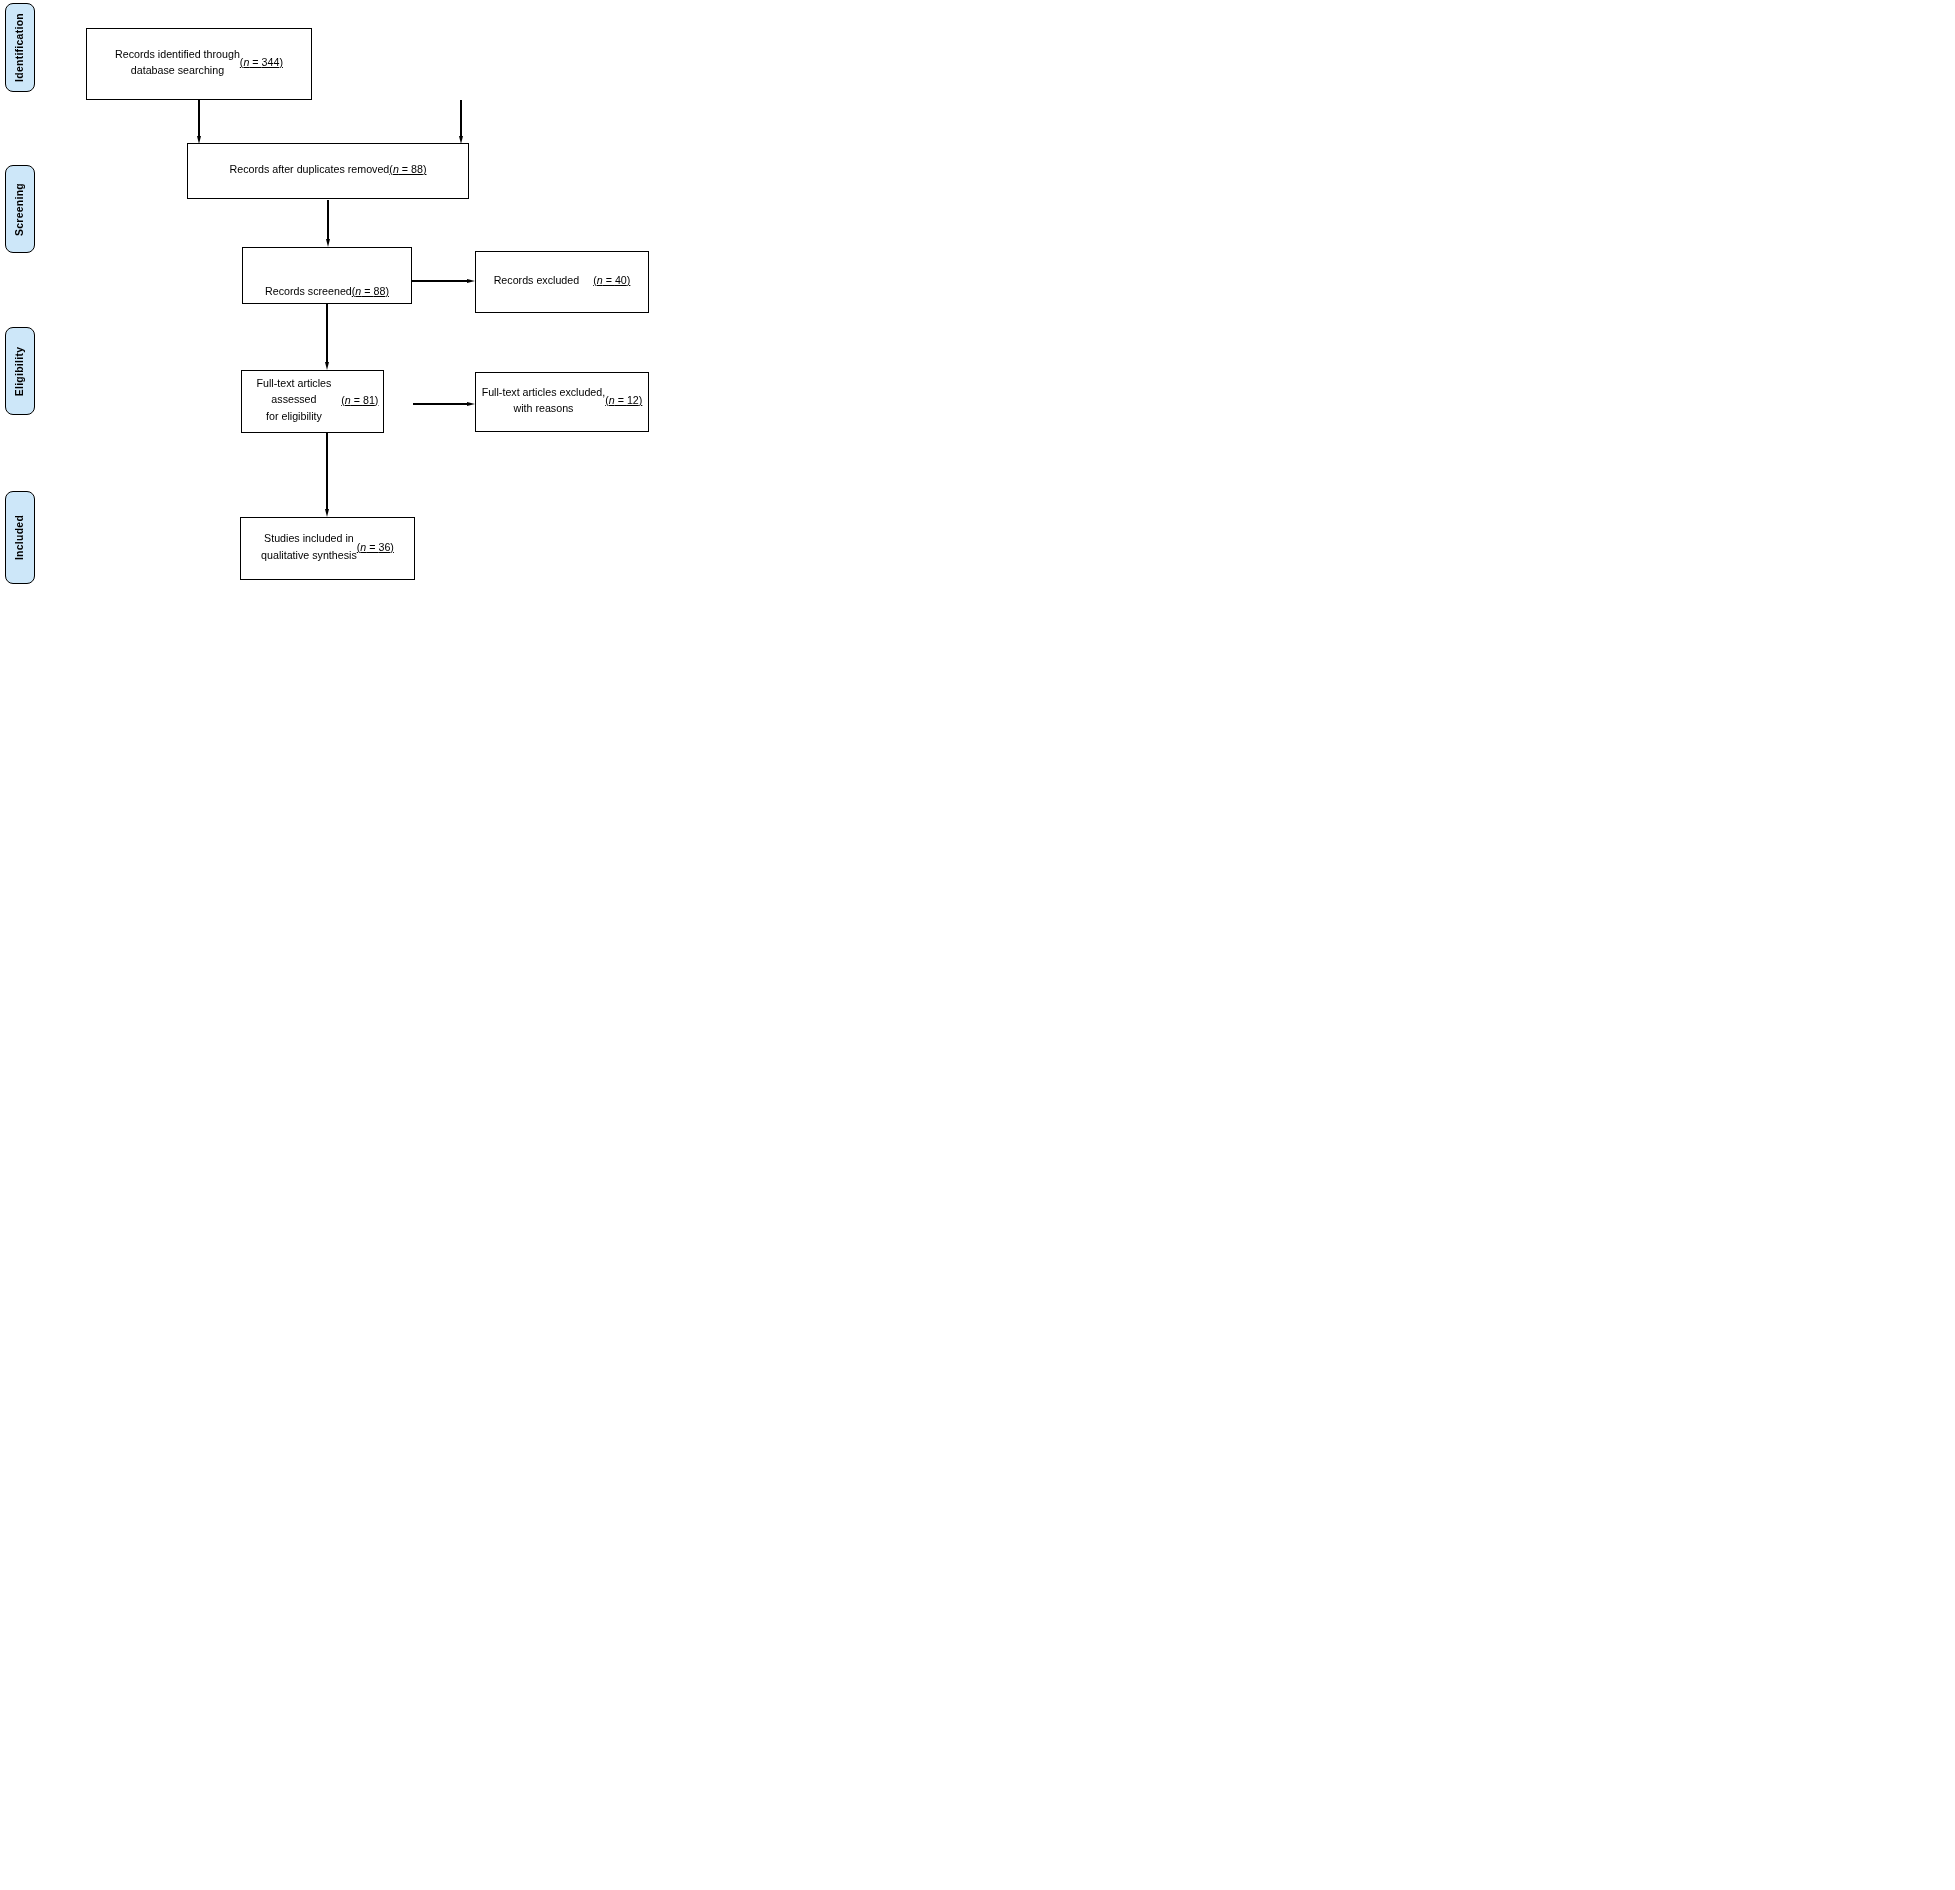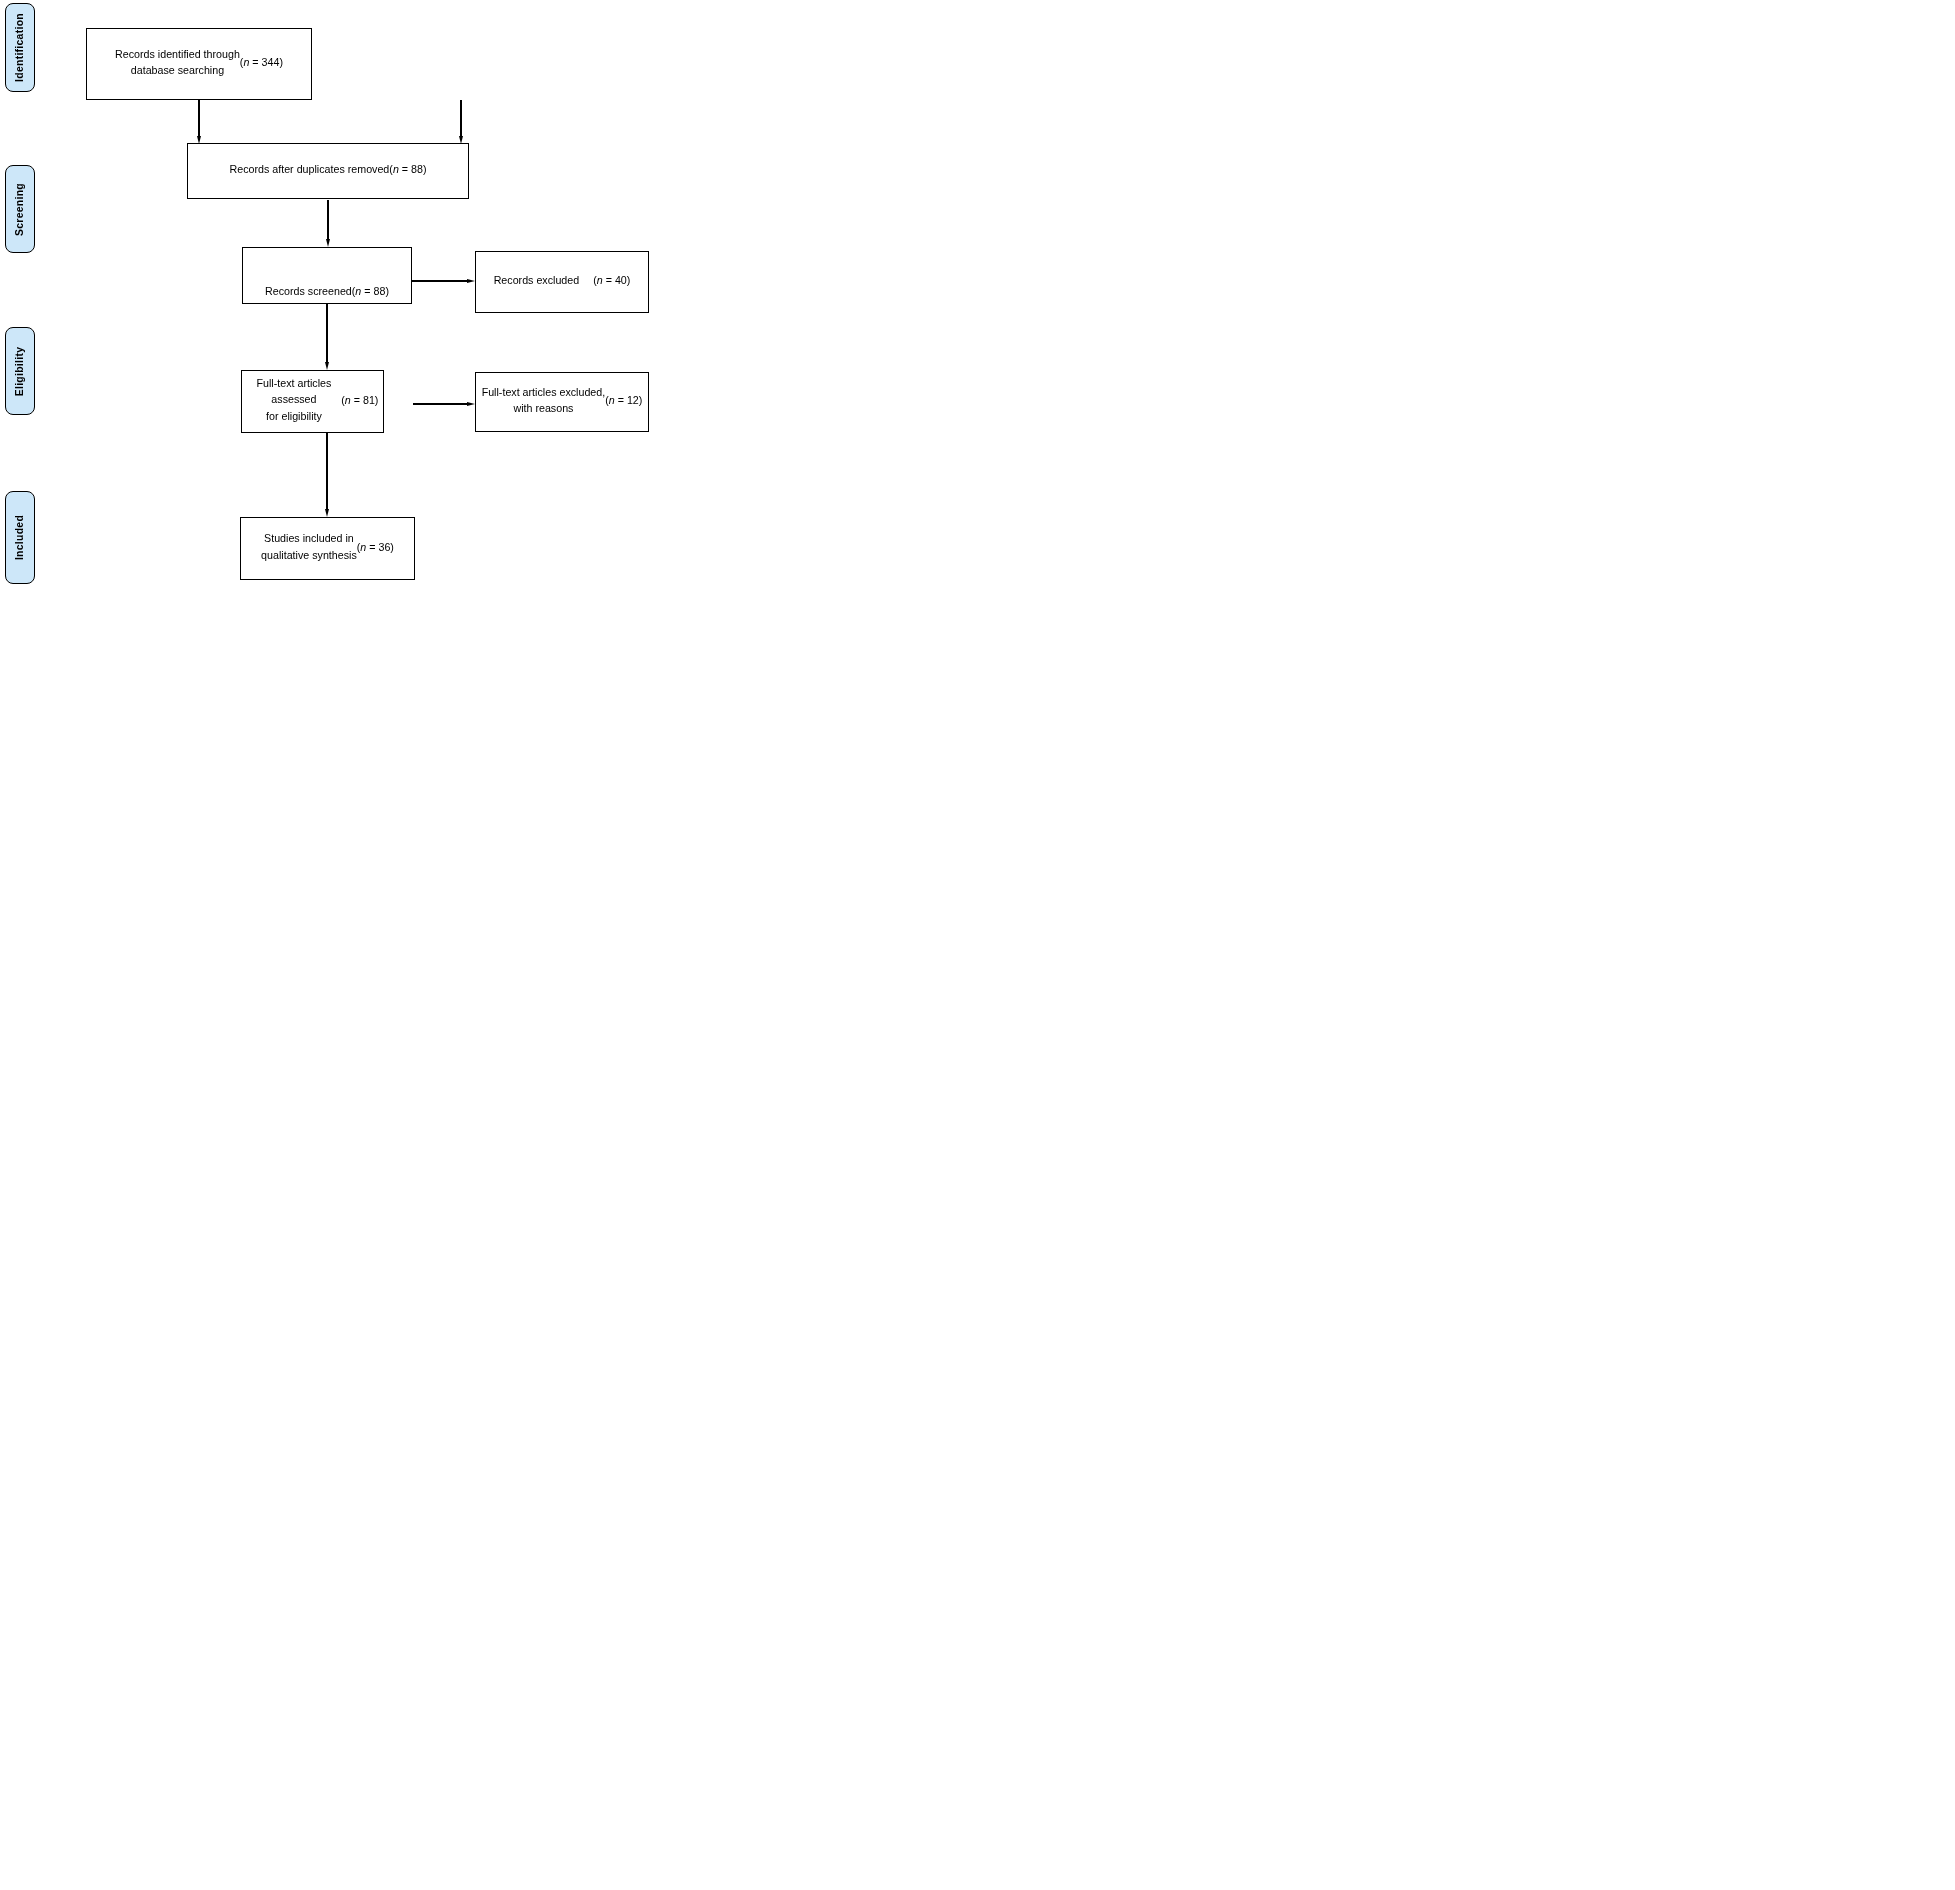--- a/index.html
+++ b/index.html
@@ -26,21 +26,21 @@
   .s3{top:327px; height:88px;}
   .s4{top:491px; height:93px;}
   
   .box{
     position:absolute; box-sizing:border-box; background:var(--box-fill);
     border:1.2px solid var(--line); border-top-width:1.7px; border-bottom-width:1.7px;
     display:flex; align-items:center; justify-content:center;
     text-align:center; font-size:10.7px; line-height:1.55; padding:0 4.6px 3.5px;
   }
   .box-label{white-space:pre-line;}
-  .count-line{white-space:pre; margin-top:0.6px;}
+  .count-line{white-space:pre; margin-top:0.6px;text-decoration:underline;}
   .nvar{font-style:italic;}
   .b1{left:86px; top:28px;  width:226px; height:72px;}
   .b2{left:348px; top:28px;  width:226px; height:72px;}
   .b3{left:187px; top:143px; width:282px; height:56px;}
   .b4{left:242px; top:247px; width:170px; height:57px;align-items:flex-end;}
   .b5{left:241px; top:370px; width:143px; height:63px;}
   .b6{left:240px; top:517px; width:175px; height:63px;text-align:center;}
   .bA{left:475px; top:251px; width:174px; height:62px;gap:14px;}
   .bB{left:475px; top:372px; width:174px; height:60px;}
   

